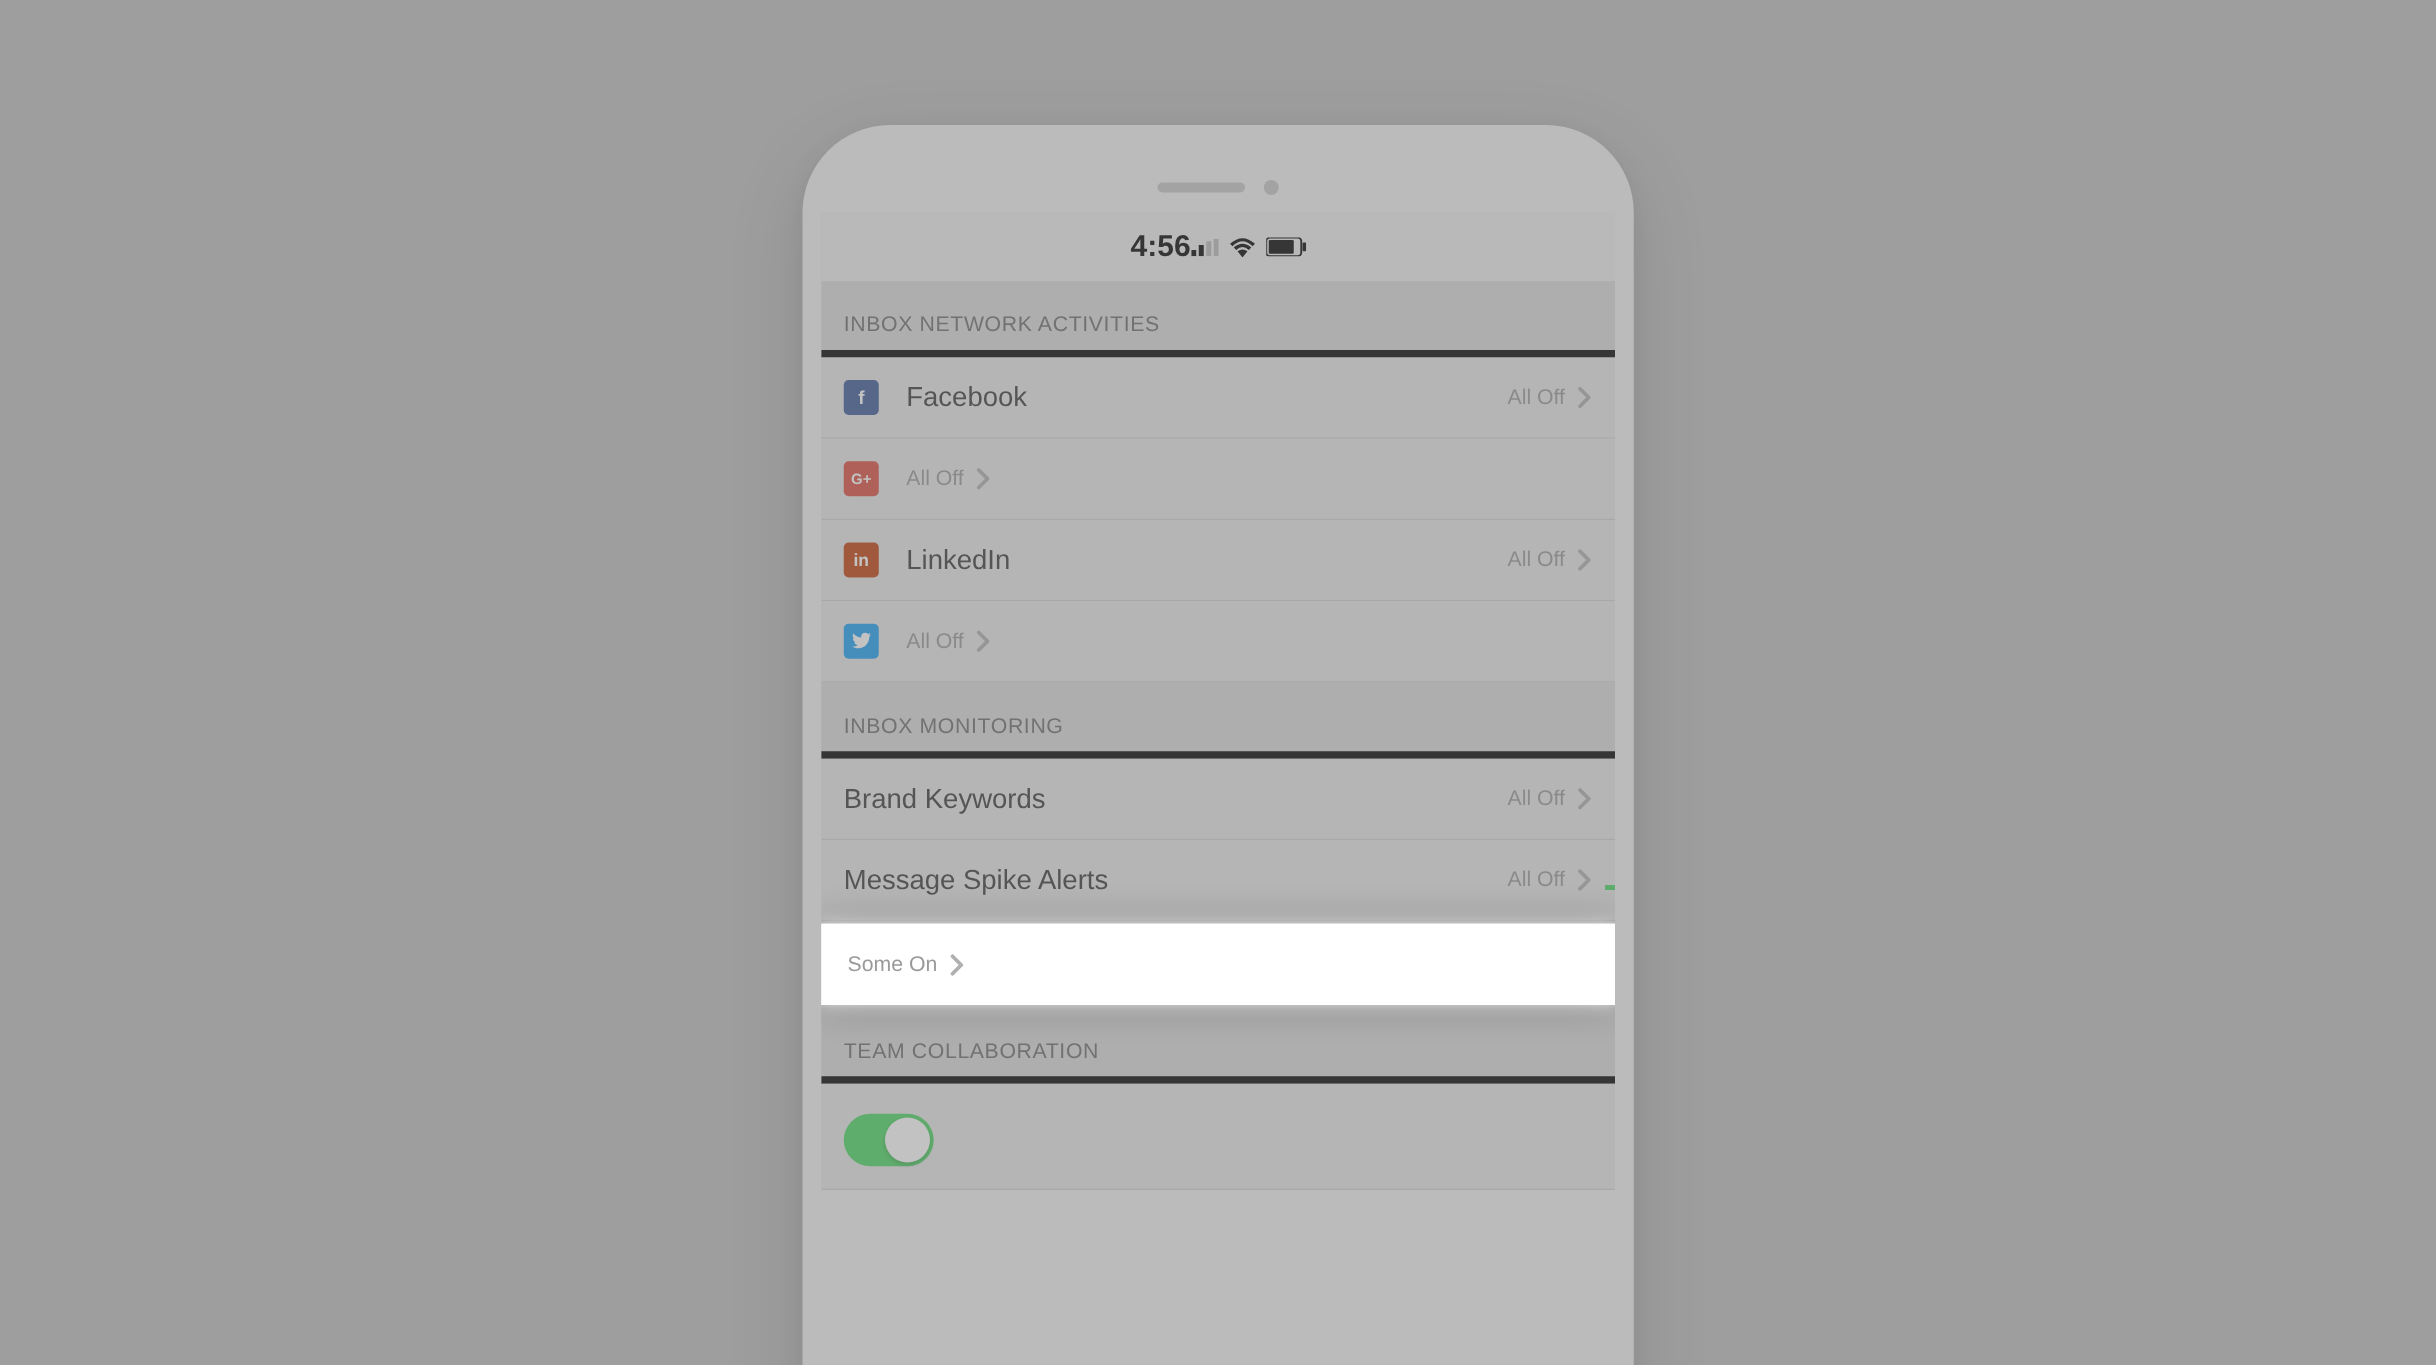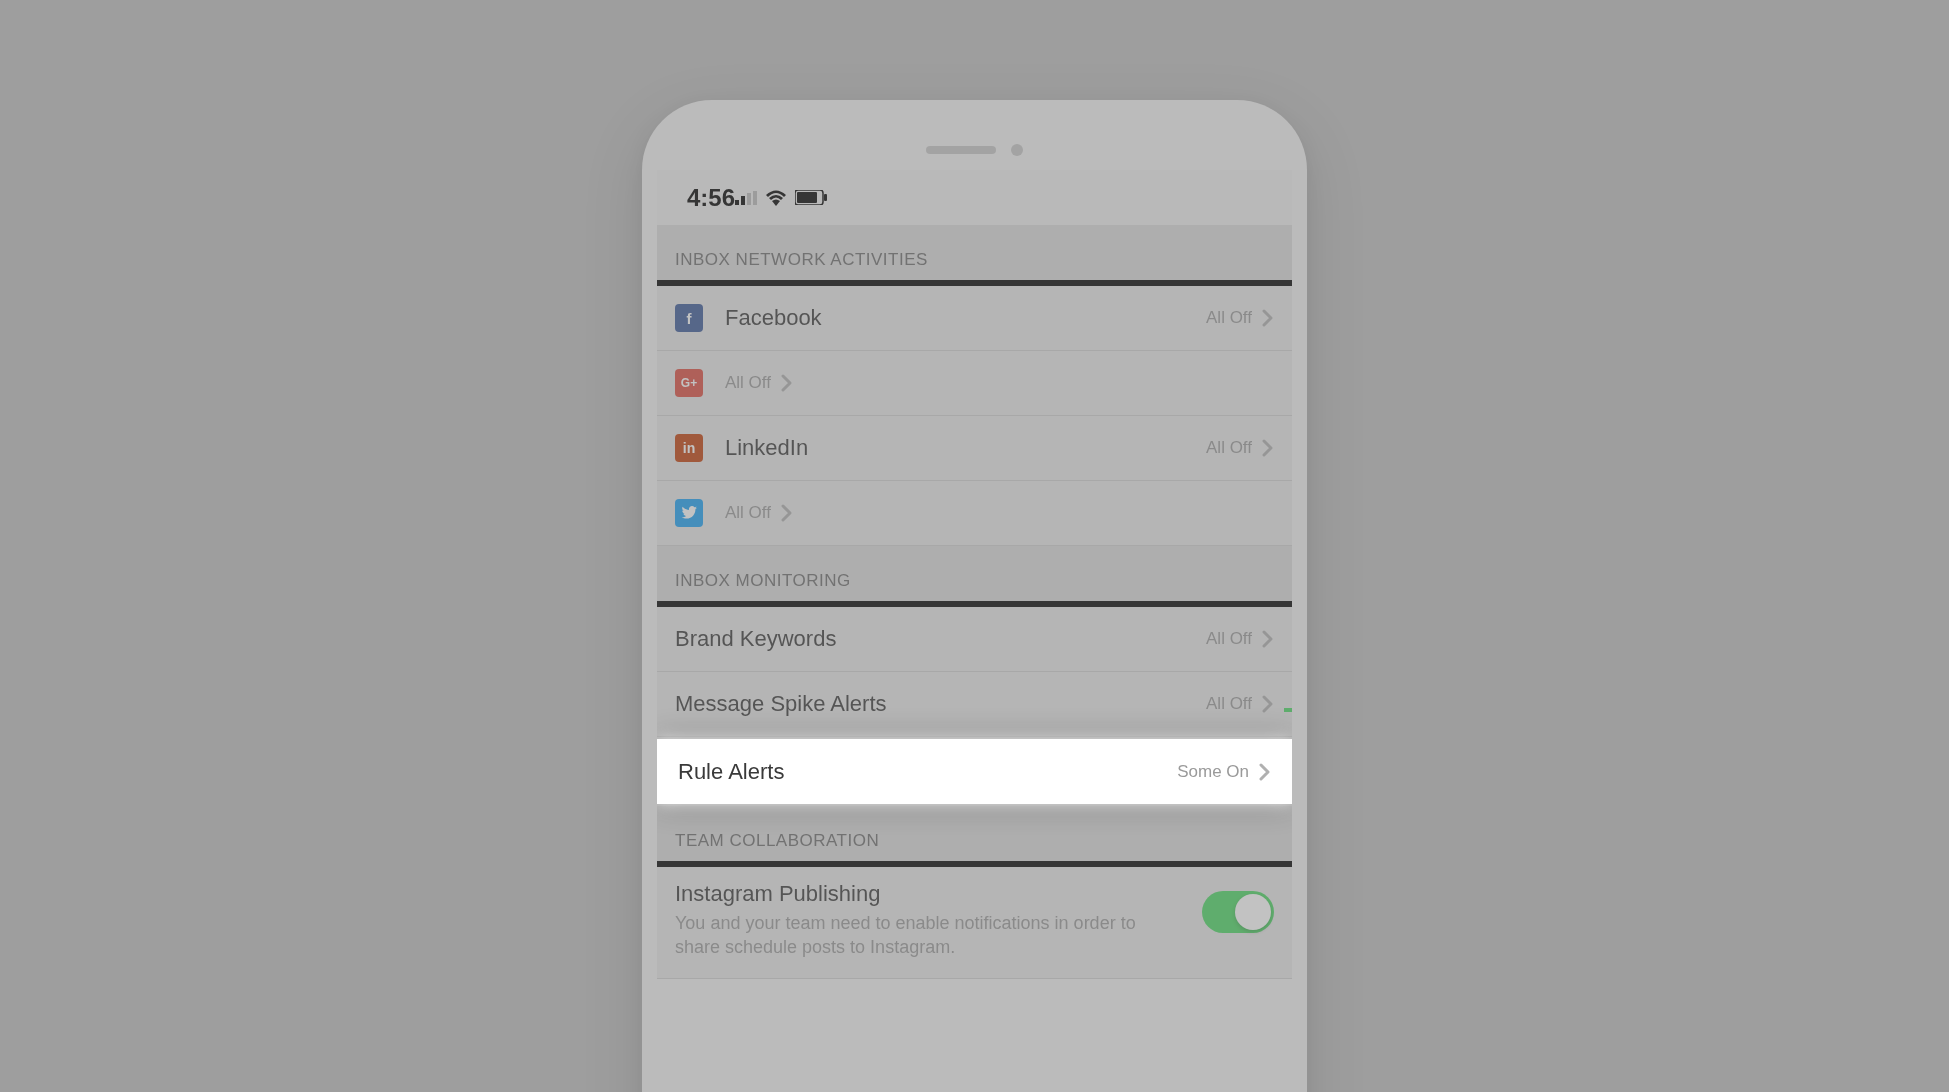--- a/index.html
+++ b/index.html
@@ -59,21 +59,21 @@
     .screen {
       width: 100%;
       background: #e8e8e8;
       border-radius: 0;
       overflow: hidden;
     }
     
     .status-bar {
       height: 55px;
       display: flex;
-      justify-content: flex-start;
+      justify-content: center;
       align-items: center;
       padding: 0 30px;
       background: #efeeee;
     }
     
     .status-time {
       font-size: 24px;
       font-weight: 600;
       color: #000;
     }
@@ -321,34 +321,29 @@
 
     <div class="list-row no-icon-indent">
       <div class="row-label">Message Spike Alerts</div>
       <div class="row-status">All Off</div>
       <svg class="row-chevron" width="12" height="18" viewBox="0 0 12 18">
           <path d="M2 2 L9 9 L2 16" stroke="#b0b0b0" stroke-width="3" fill="none" stroke-linecap="round" stroke-linejoin="round"></path>
         </svg>
     </div>
 
     <div class="list-row no-icon-indent highlighted-row">
-      <div class="row-label">Rule Alerts</div>
       <div class="row-status">Some On</div>
       <svg class="row-chevron" width="12" height="18" viewBox="0 0 12 18">
           <path d="M2 2 L9 9 L2 16" stroke="#b0b0b0" stroke-width="3" fill="none" stroke-linecap="round" stroke-linejoin="round"></path>
         </svg>
     </div>
 
     <div class="section-header">TEAM COLLABORATION</div>
 
     <div class="collab-row">
-      <div class="collab-text">
-        <div class="collab-title">Instagram Publishing</div>
-        <div class="collab-desc">You and your team need to enable notifications in order to share schedule posts to Instagram.</div>
-      </div>
       <div class="toggle">
         <div class="toggle-knob"></div>
       </div>
     </div>
 
   </div>
 
   <div class="edge-tick"></div>
 </div>
 

